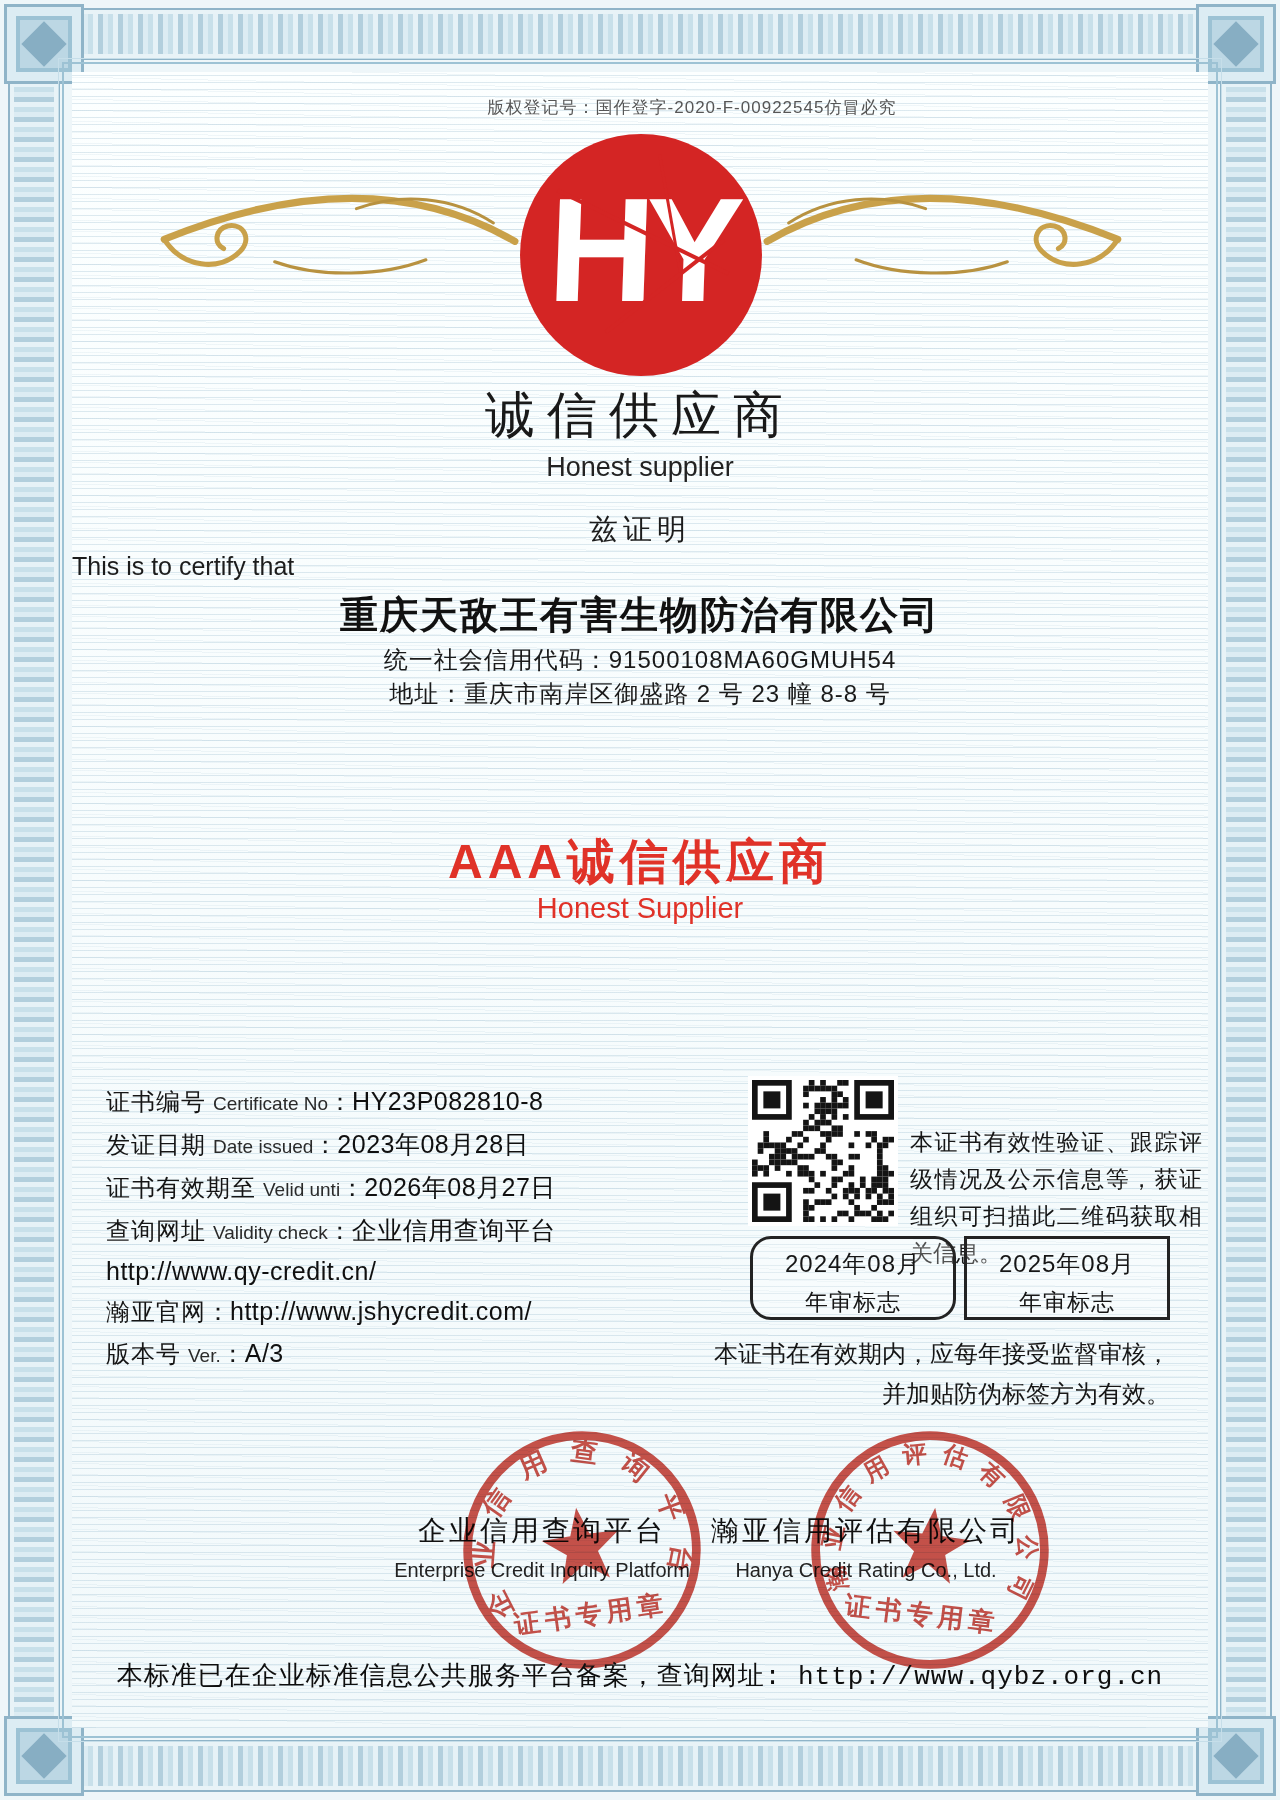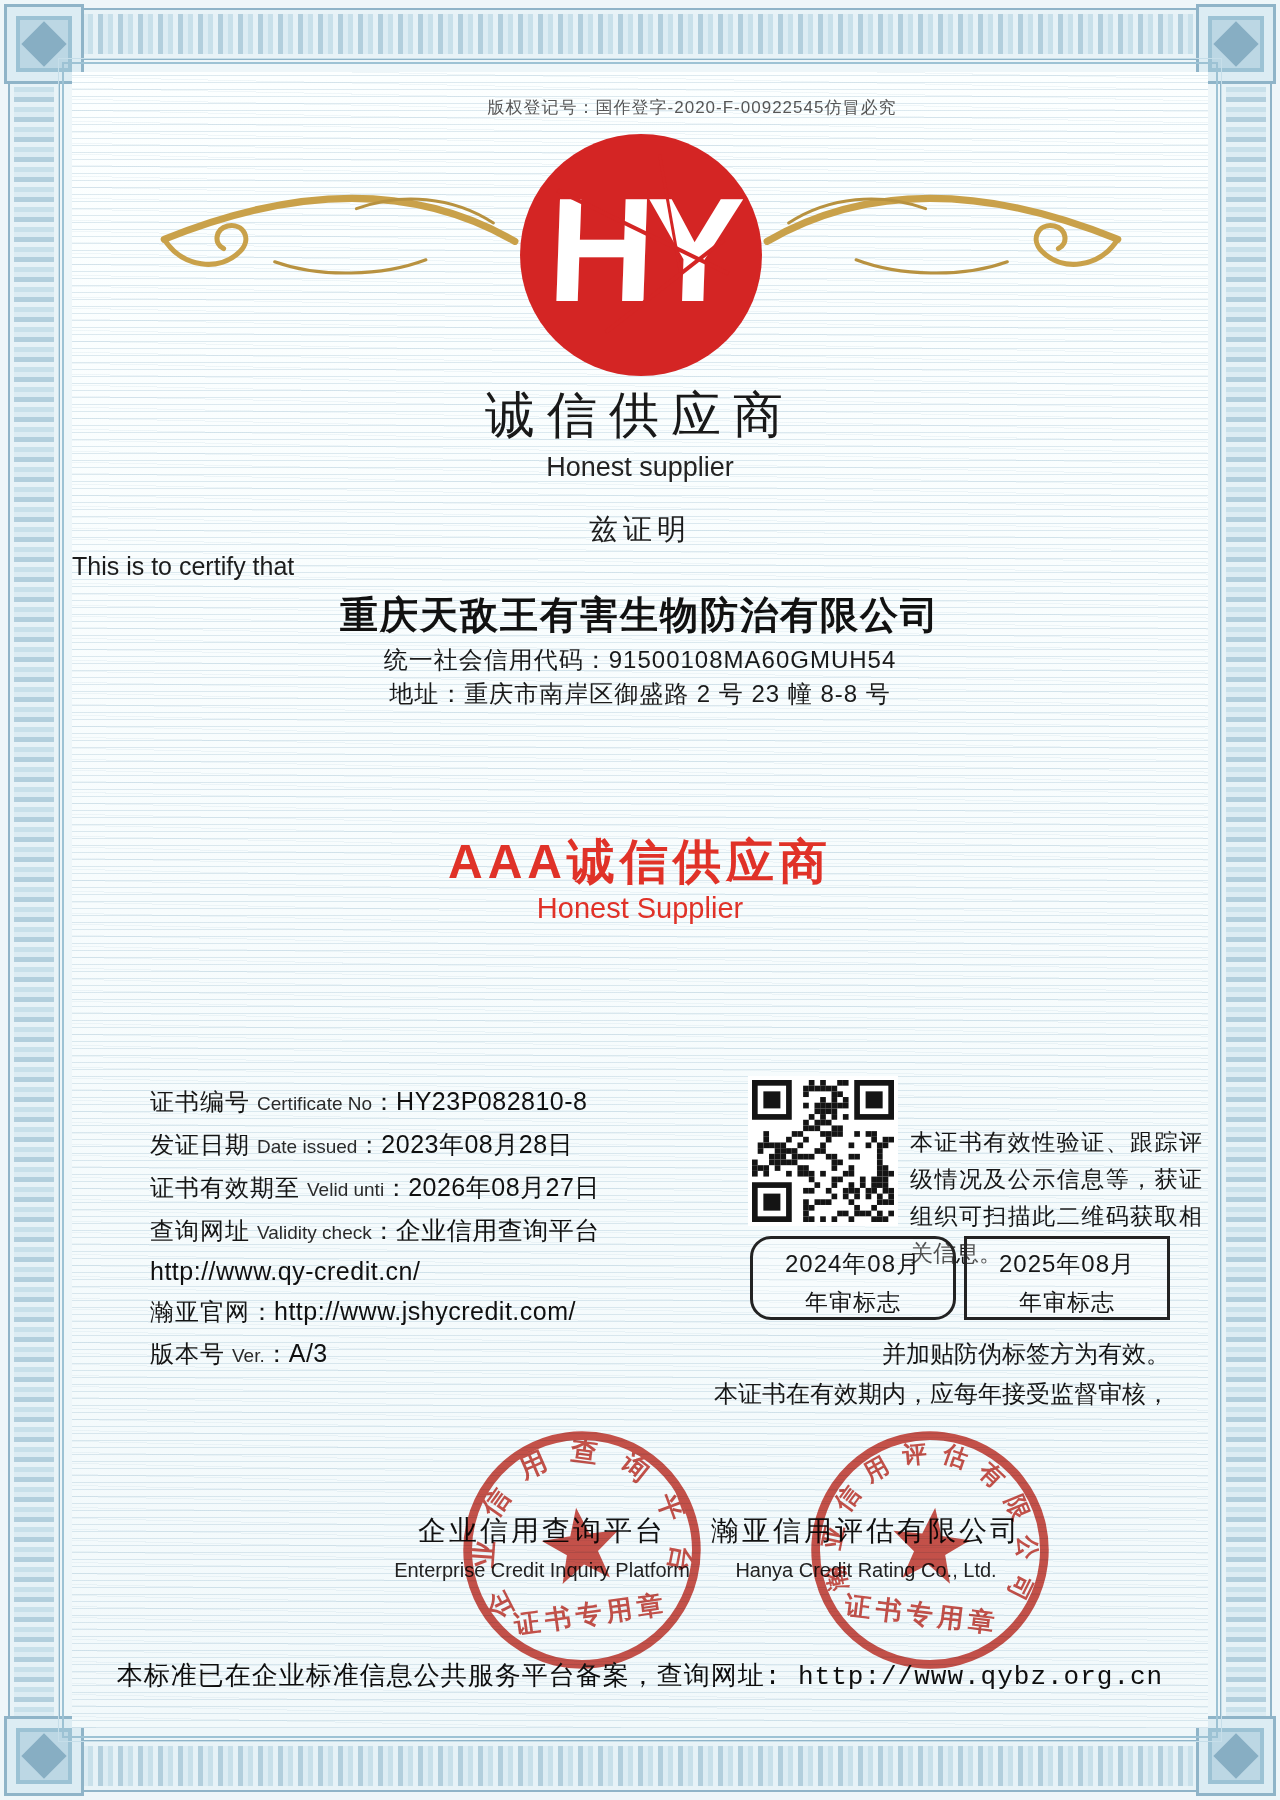--- a/index.html
+++ b/index.html
@@ -46,21 +46,21 @@
   .title-en{top:380px;left:0;width:100%;text-align:center;font-size:27px;color:#222;}
   .certify-cn{top:438px;left:0;width:100%;text-align:center;font-size:29px;letter-spacing:5px;color:#1c1c1c;}
   .certify-en{top:480px;left:0;width:100%;text-align:left;font-size:25px;color:#1c1c1c;}
   .company{top:518px;left:0;width:100%;text-align:center;font-size:38px;font-weight:bold;letter-spacing:2px;color:#111;}
   .meta-line{left:0;width:100%;text-align:center;font-size:24px;color:#1a1a1a;letter-spacing:1px;}
   .m1{top:572px;} .m2{top:606px;}
   .aaa-cn{top:758px;left:0;width:100%;text-align:center;font-size:48px;font-weight:bold;letter-spacing:5px;color:#e03228;}
   .aaa-en{top:820px;left:0;width:100%;text-align:center;font-size:29px;color:#e03228;}
   
   .details{top:1014px;left:34px;width:560px;}
-  .d-row{display:flex;align-items:baseline;margin-bottom:10px;min-height:27px;margin-left:44px;}
+  .d-row{display:flex;align-items:baseline;margin-bottom:10px;min-height:27px;}
   .d-cn{font-size:24px;color:#151515;letter-spacing:1px;}
   .d-en{font-size:19px;color:#2a2a2a;margin-left:7px;}
   .d-sep{font-size:24px;color:#151515;}
   .d-val{font-size:25px;color:#101010;letter-spacing:.5px;}
   
   .qr{top:1004px;left:676px;width:150px;height:150px;background:#fff;padding:4px;box-sizing:border-box;}
   .qr svg{width:100%;height:100%;display:block;}
   .qr-desc{top:1008px;left:838px;width:292px;font-size:23px;line-height:37px;color:#161616;text-align:justify;margin-top:44px;}
   .audit-box{top:1164px;width:206px;height:84px;border:3px solid #232323;text-align:center;box-sizing:border-box;background:rgba(255,255,255,.25);}
   .audit-box.b1{left:678px;border-radius:21px;} .audit-box.b2{left:892px;}
@@ -380,22 +380,22 @@
     <div class="audit-box b1">
       <div>2024年08月</div>
       <div>年审标志</div>
     </div>
     <div class="audit-box b2">
       <div>2025年08月</div>
       <div>年审标志</div>
     </div>
 
     <div class="audit-note">
+      <div>本证书在有效期内，应每年接受监督审核，</div>
       <div>并加贴防伪标签方为有效。</div>
-      <div>本证书在有效期内，应每年接受监督审核，</div>
     </div>
 
     <div class="org o1">
       <div class="org-cn">企业信用查询平台</div>
       <div class="org-en">Enterprise Credit Inquiry Platform</div>
     </div>
     <div class="org o2">
       <div class="org-cn">瀚亚信用评估有限公司</div>
       <div class="org-en">Hanya Credit Rating Co., Ltd.</div>
     </div>

